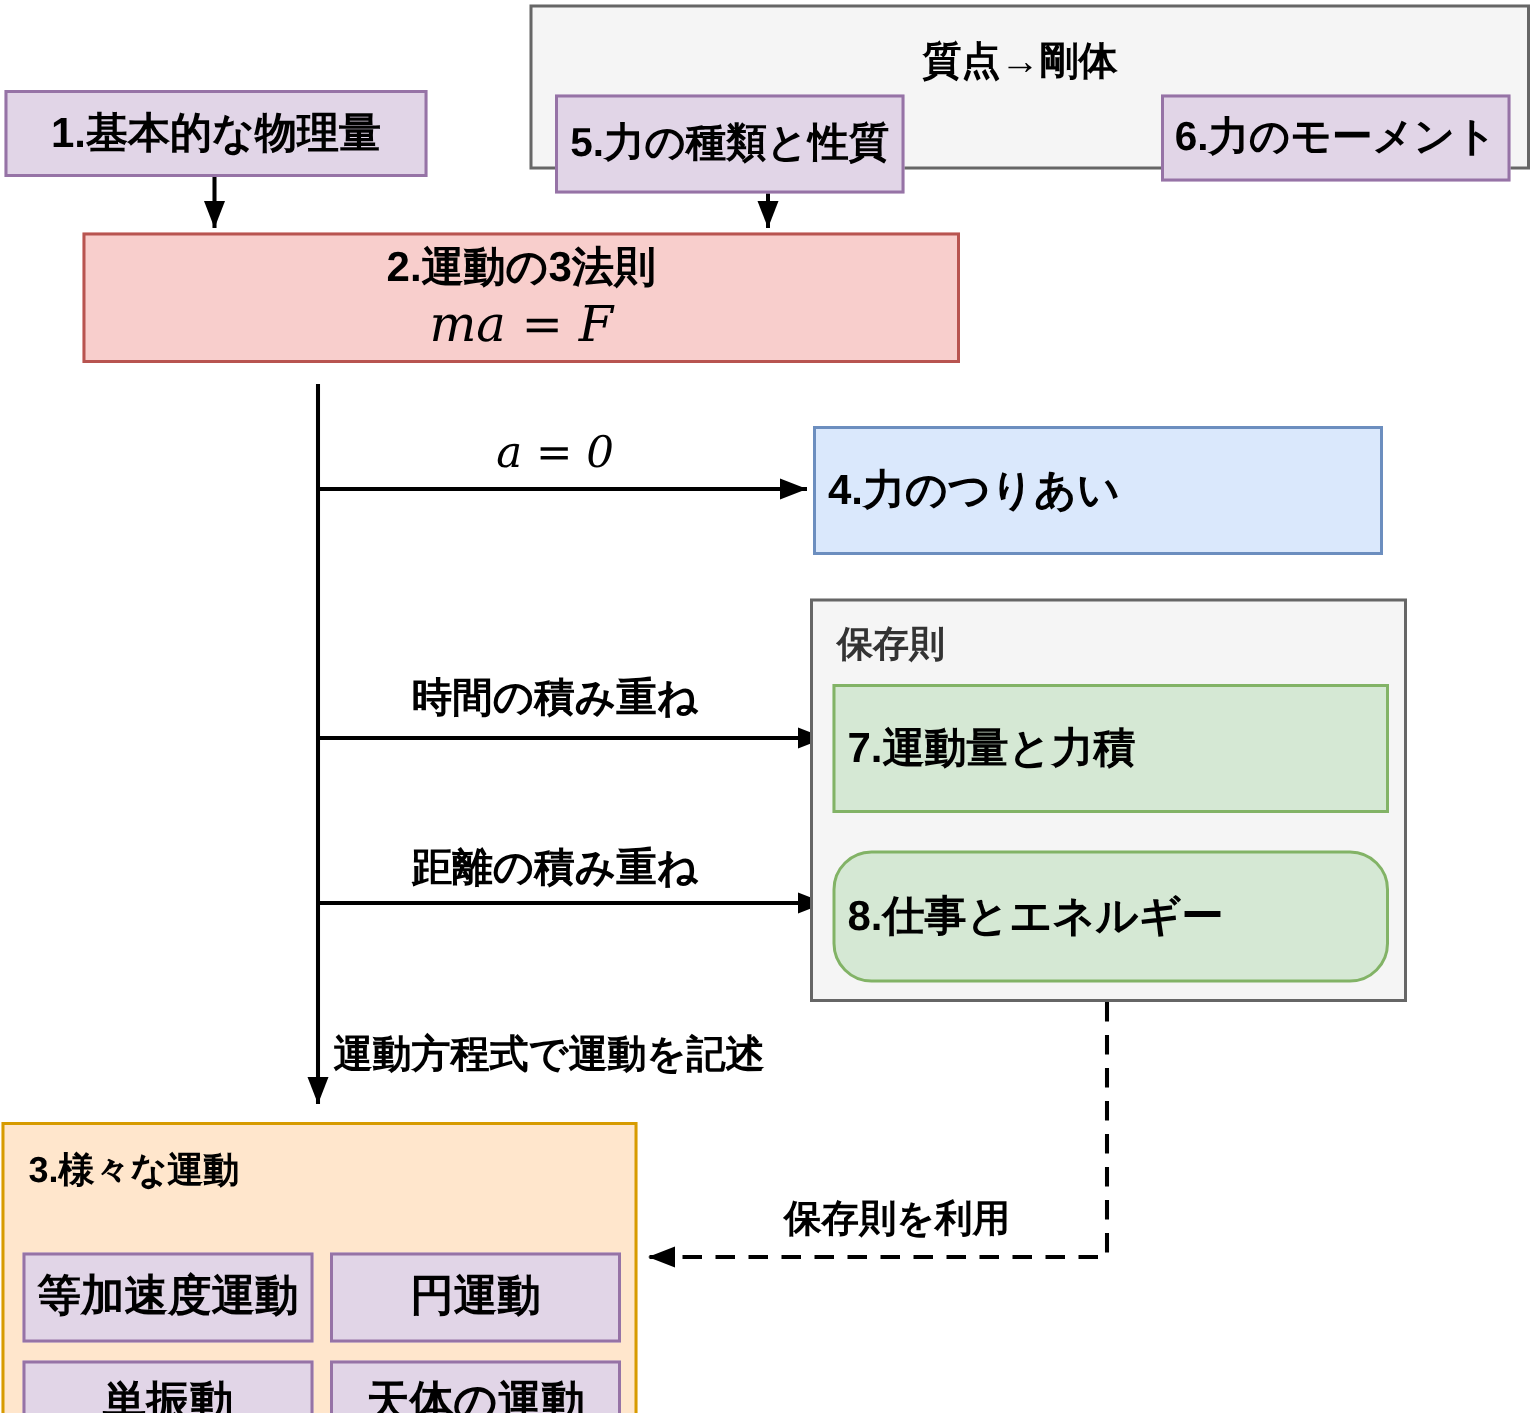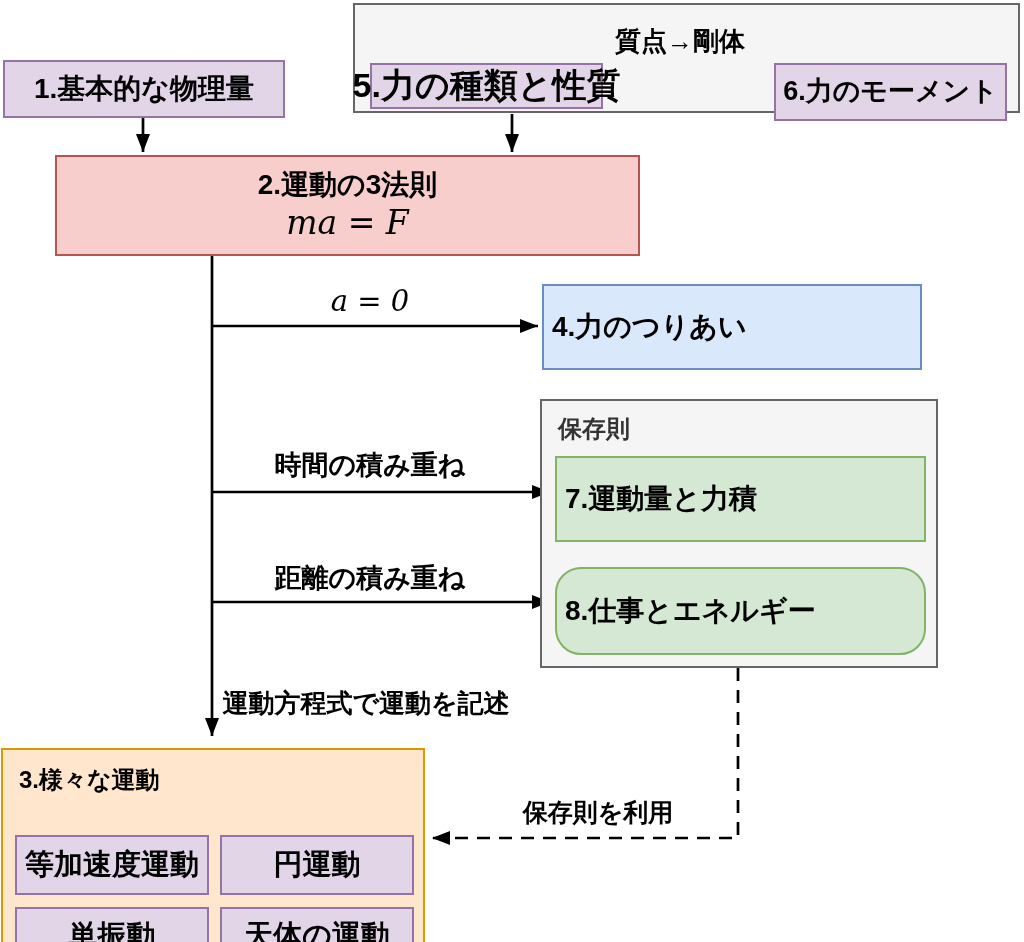--- a/index.html
+++ b/index.html
@@ -54,25 +54,25 @@
     <line class="edge" x1="212" y1="256" x2="212" y2="736" marker-end="url(#arrowhead)"></line>
     <line class="edge" x1="212" y1="326" x2="538" y2="326" marker-end="url(#arrowhead)"></line>
     <line class="edge" x1="212" y1="492" x2="550" y2="492" marker-end="url(#arrowhead)"></line>
     <line class="edge" x1="212" y1="602" x2="550" y2="602" marker-end="url(#arrowhead)"></line>
     <path class="edge dashed" d="M738,668 L738,838 L432,838" marker-end="url(#arrowhead)"></path>
   </svg>
 
   <div class="node purple" style="left:3px;top:30px;width:282px;height:58px;">1.基本的な物理量</div>
 
   <div class="group" style="left:353px;top:3px;width:667px;height:110px;">
-    <div class="node purple" style="left:15px;top:28px;width:233px;height:46px;font-size:34px;">5.力の種類と性質</div>
+    <div class="node purple" style="left:15px;top:28px;width:233px;height:66px;font-size:27px;">5.力の種類と性質</div>
     <div class="node purple" style="left:419px;top:28px;width:233px;height:58px;font-size:27px;">6.力のモーメント</div>
   </div>
 
-  <div class="node red column" style="left:55px;top:155px;width:585px;height:101px;">
+  <div class="node red column" style="left:55px;top:155px;width:585px;height:87px;">
     <div class="n2-title">2.運動の3法則</div>
     <div class="math formula">ma = F</div>
   </div>
 
   <div class="node blue align-left" style="left:542px;top:284px;width:380px;height:86px;">4.力のつりあい</div>
 
   <div class="group" style="left:540px;top:399px;width:398px;height:269px;">
     <div class="group-label" style="top:12px;">保存則</div>
     <div class="node green align-left" style="left:13px;top:55px;width:371px;height:86px;">7.運動量と力積</div>
     <div class="node green align-left" style="left:13px;top:166px;width:371px;height:88px;border-radius:26px;">8.仕事とエネルギー</div>

